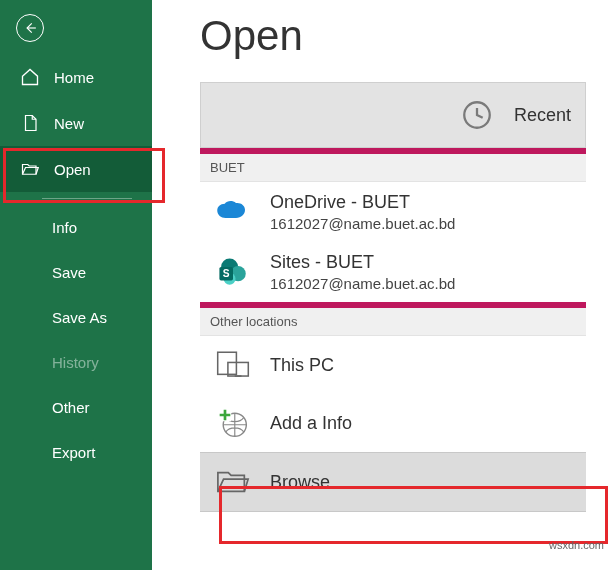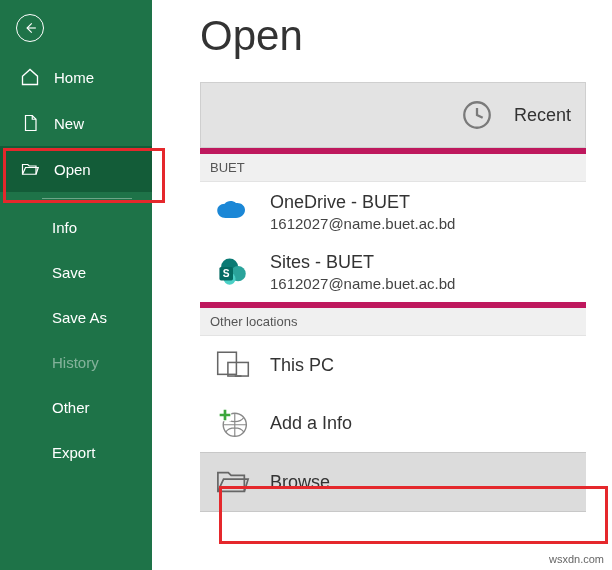--- a/index.html
+++ b/index.html
@@ -121,21 +121,21 @@
     .highlight2 {
       position: absolute;
       left: 219px; top: 486px;
       width: 389px; height: 58px;
       border: 3px solid #e5282c;
       pointer-events: none;
     }
     .browse-bg { background: #dcdcdc; border-top:1px solid #c8c8c8; border-bottom:1px solid #c8c8c8;}
     .watermark {
       position: absolute;
-      bottom: 5px; right: 8px;
+      bottom: 19px; right: 8px;
       font-size: 11px;
       color: #666;
     }
   </style>
 </head>
 <body>
 
 <div class="sidebar">
   <div class="back-btn">
     <svg width="14" height="14" viewBox="0 0 24 24" fill="none" stroke-width="2">

